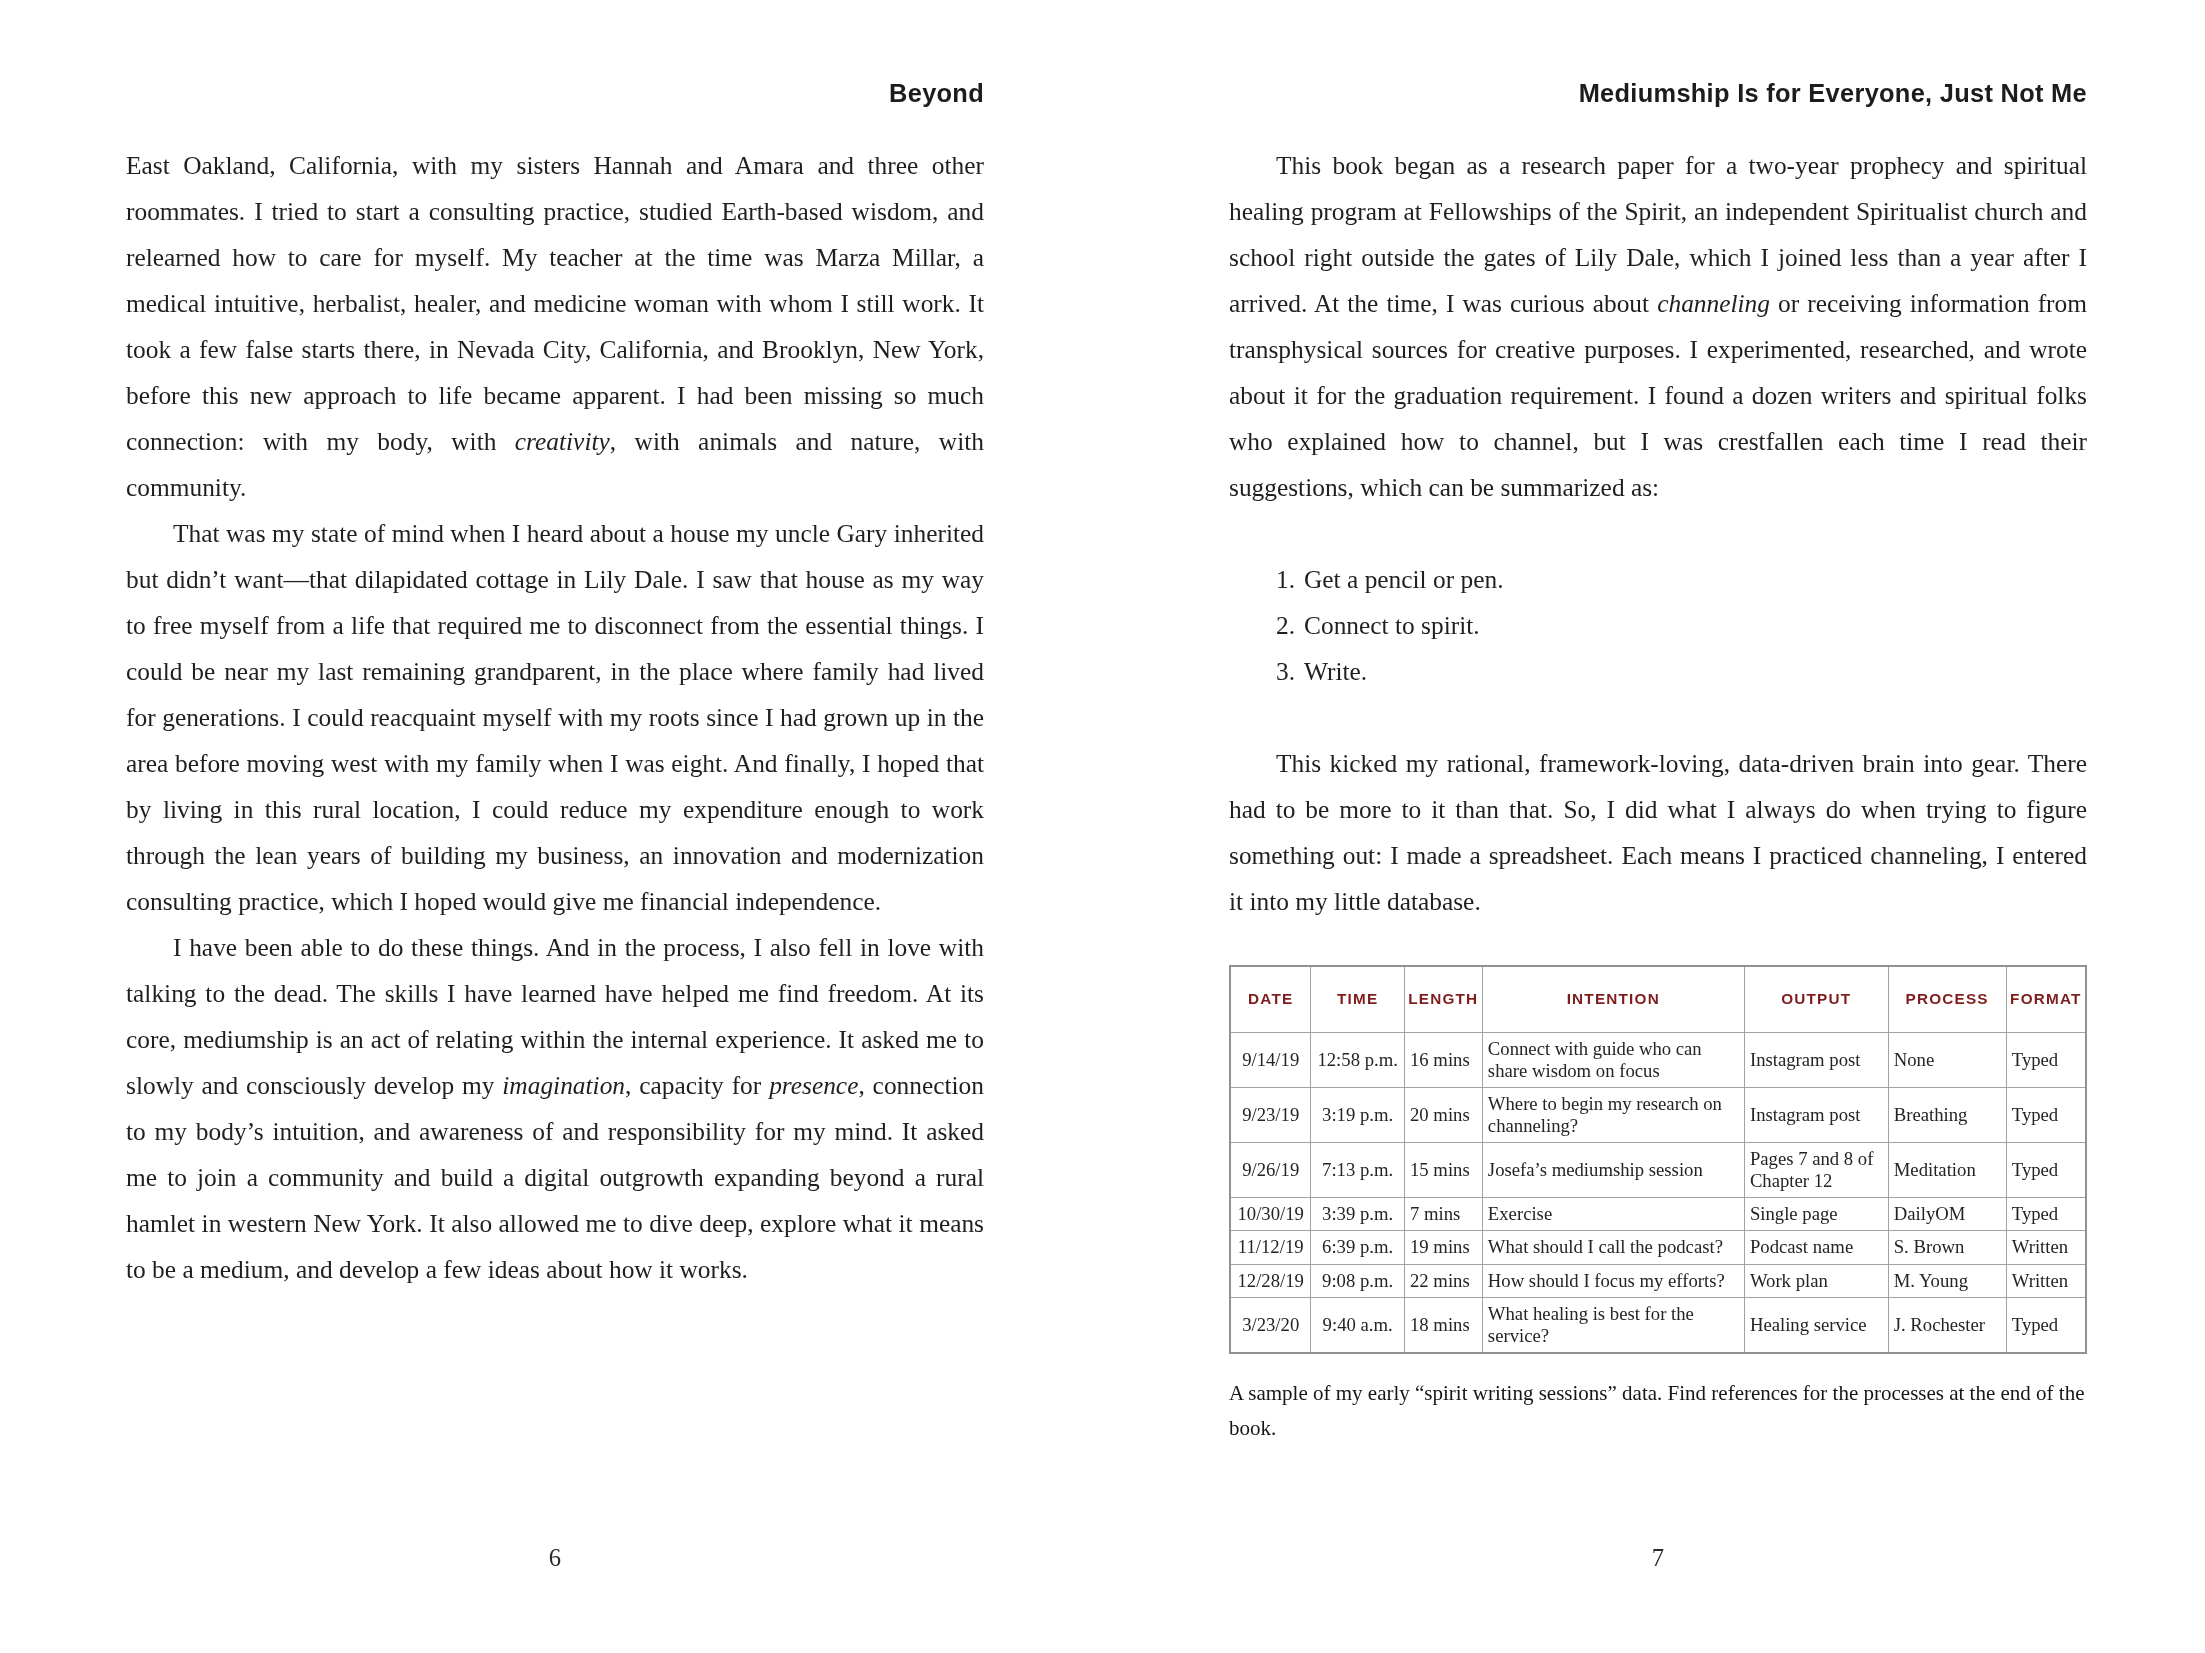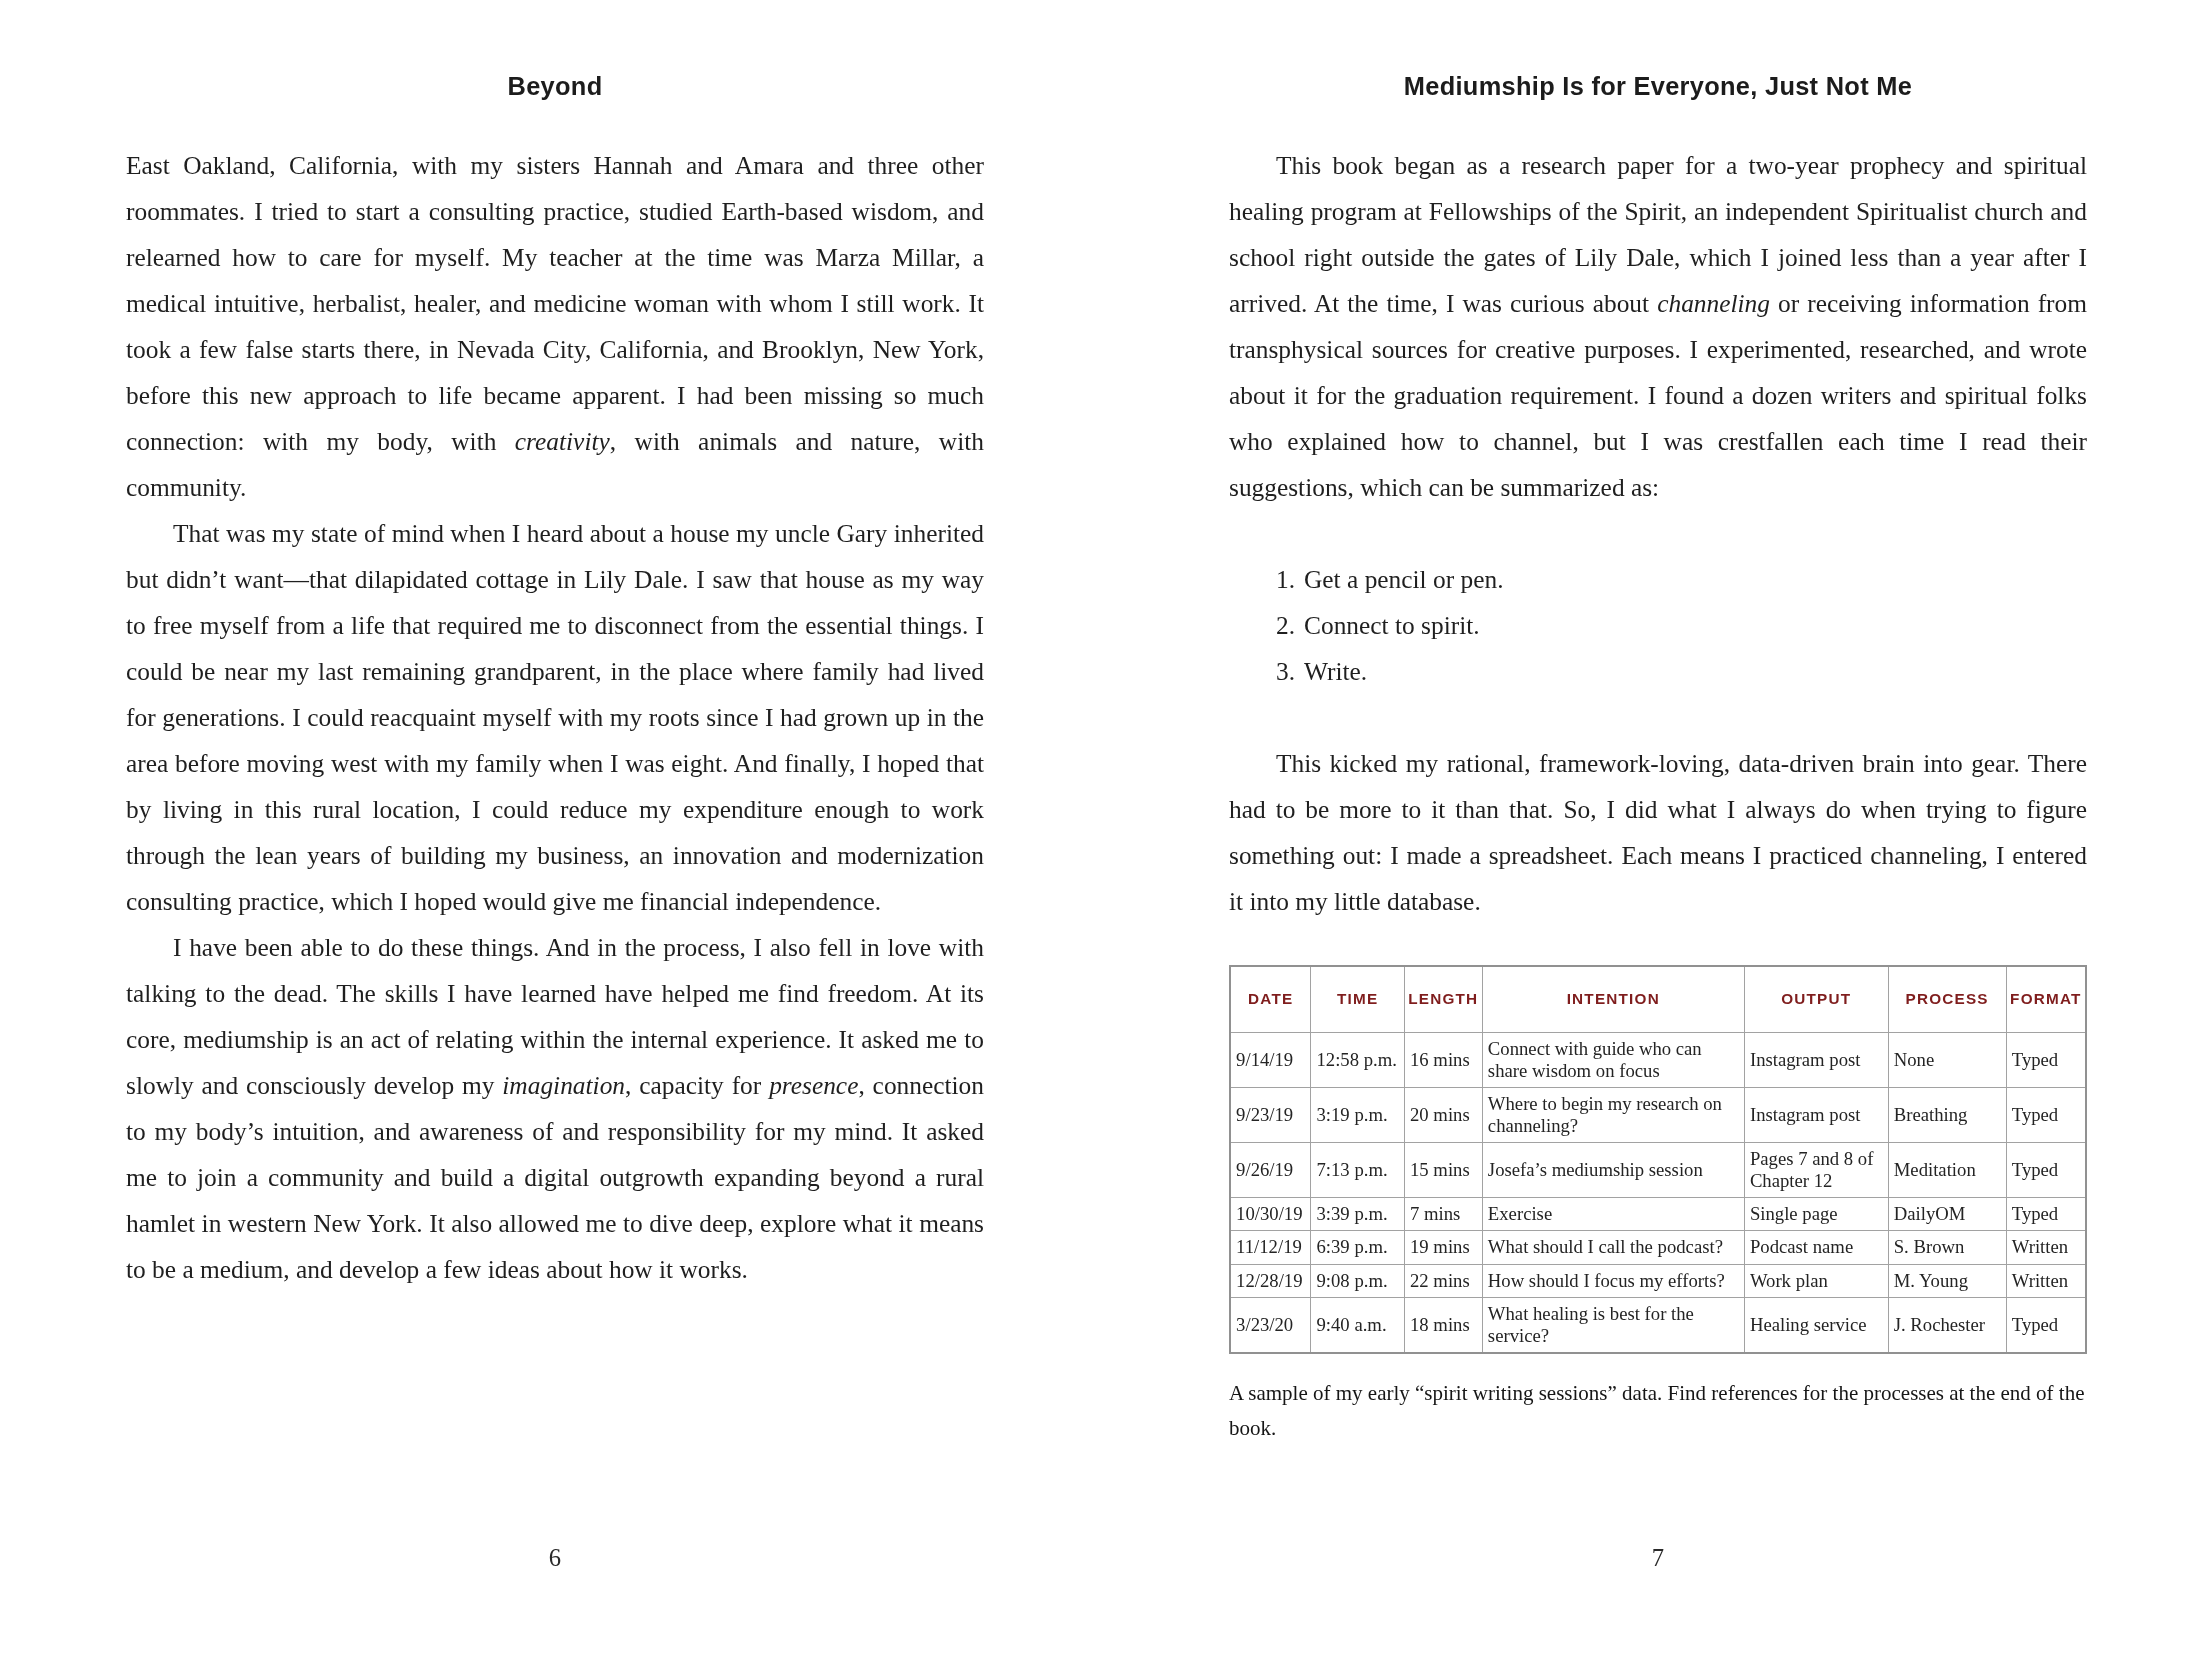--- a/index.html
+++ b/index.html
@@ -27,24 +27,24 @@
   .content {
     position: absolute;
     left: 126px;
     width: 858px;
     top: 0;
     height: 1654px;
   }
 
   .running-head {
     position: absolute;
-    top: 72px;
+    top: 79px;
     left: 0;
     width: 100%;
-    text-align: center;
+    text-align: right;
     font-family: "Liberation Sans", sans-serif;
     font-weight: 700;
     font-size: 25.4px;
     letter-spacing: 0.3px;
     color: #1c1c1c;
   }
 
   .body-text {
     position: absolute;
     top: 142px;
@@ -97,21 +97,21 @@
     text-align: center;
     padding: 9.3px 3.4px;
   }
   table.sessions td {
     font-size: 18.7px;
     line-height: 22px;
     color: #242424;
     padding: 5.1px 5.1px;
     text-align: left;
   }
-  table.sessions td.c0, table.sessions td.c1 { text-align: left; margin-left: 24px; }
+  table.sessions td.c0, table.sessions td.c1 { text-align: center; margin-left: 24px; }
   
   col.w0 { width: 81px; }
   col.w1 { width: 95px; }
   col.w2 { width: 73px; }
   col.w3 { width: 268px; }
   col.w4 { width: 146px; }
   col.w5 { width: 119px; }
   col.w6 { width: 76px; }
 
   .table-caption {

